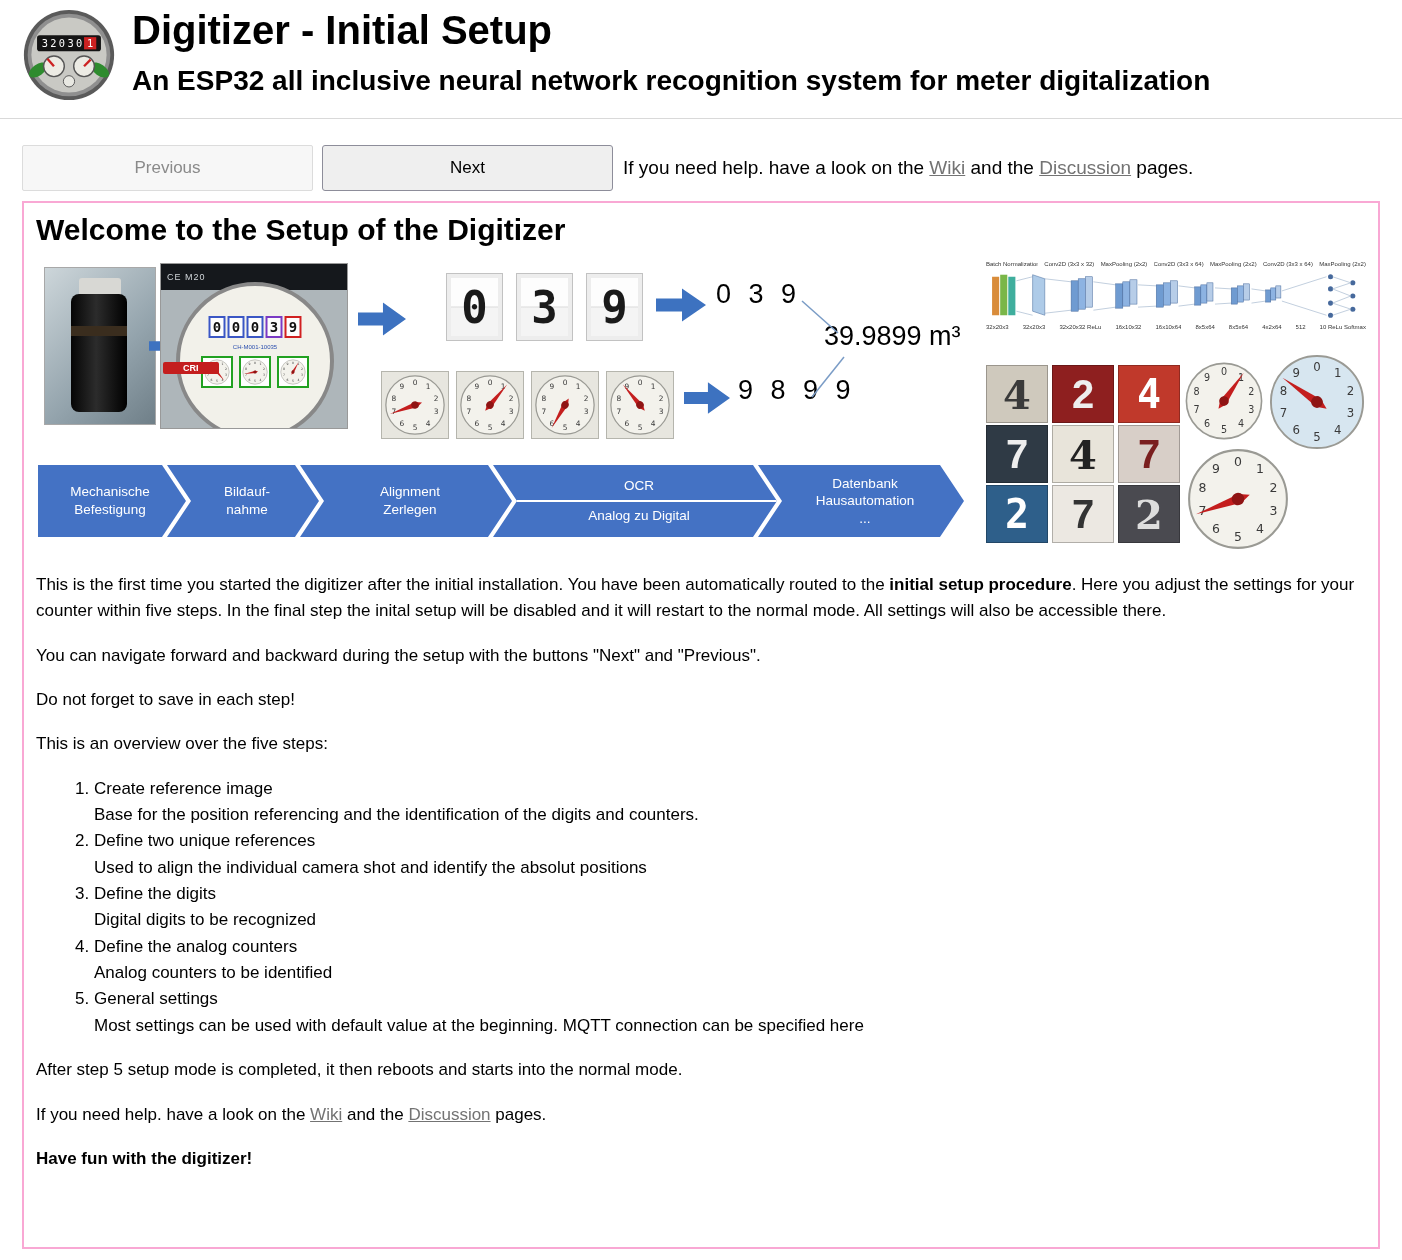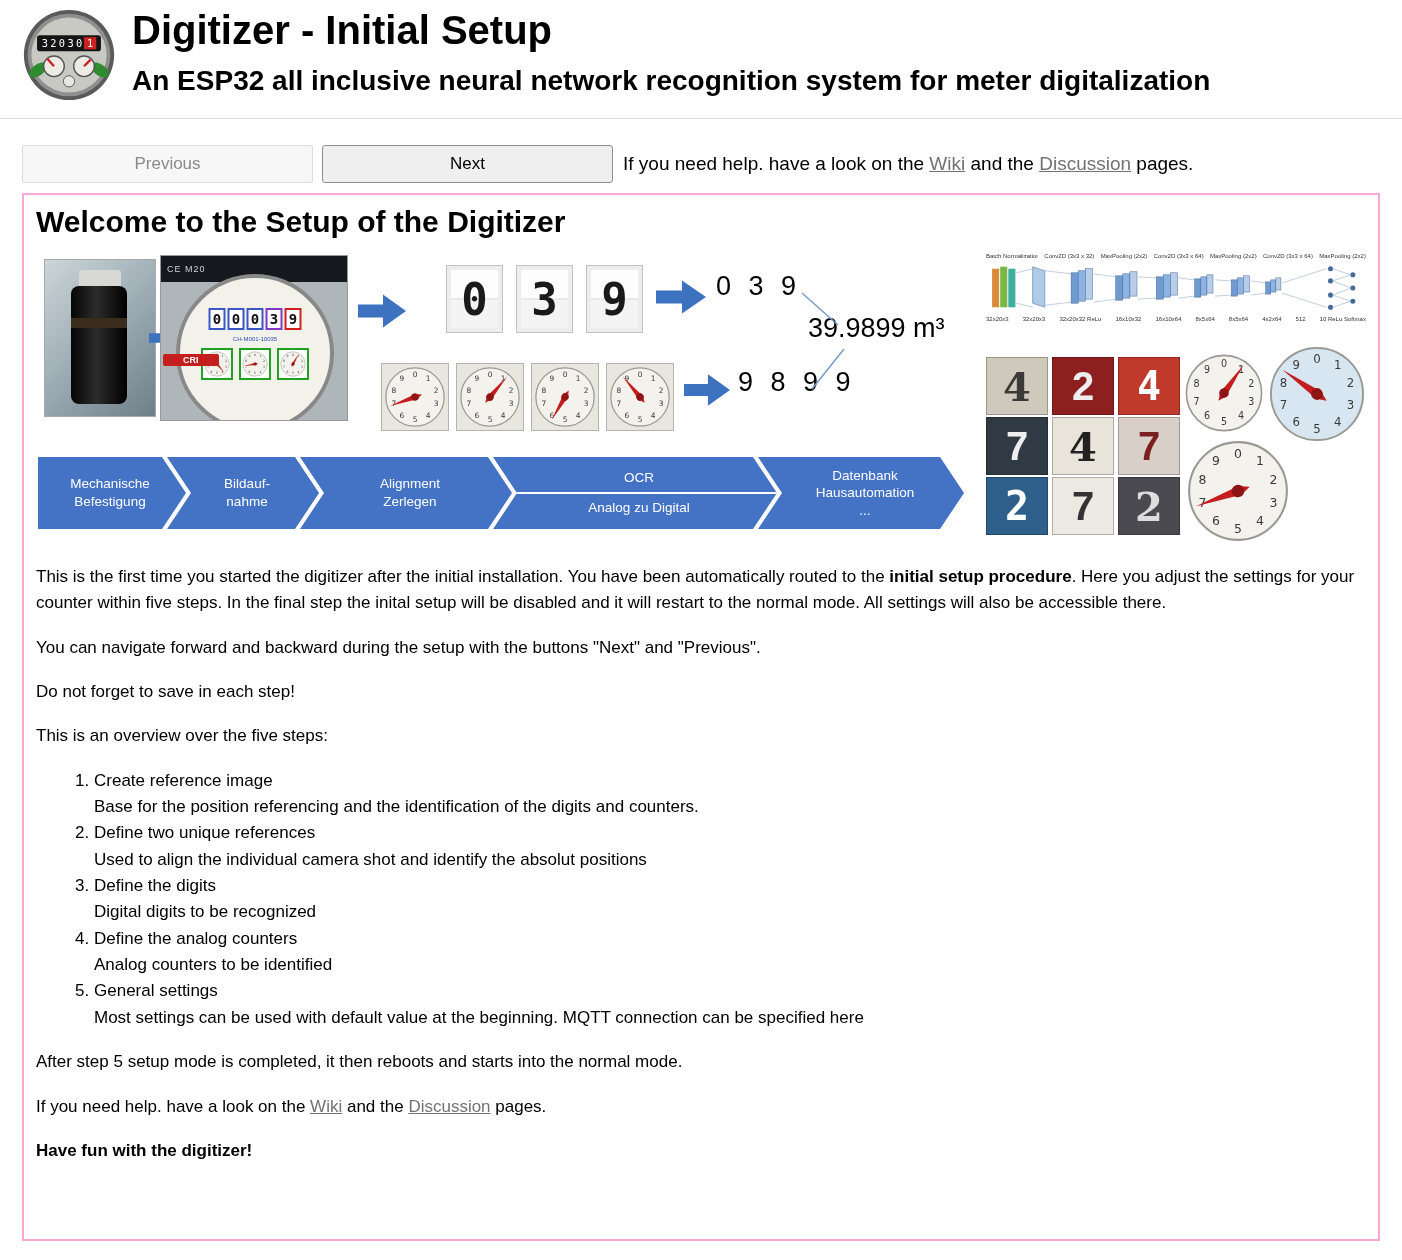--- a/index.html
+++ b/index.html
@@ -9,21 +9,21 @@
 
   
   header { display:flex; gap:16px; align-items:flex-start; }
   .logo { width:94px; height:94px; flex:none; }
   .titles h1 { font-size:40px; font-weight:bold; letter-spacing:0; margin-top:0; }
   .titles h2 { font-size:28px; font-weight:bold; margin-top:12px; }
   hr.sep { border:none; border-top:1px solid #d9d9d9; margin:16px -22px 0 -22px; }
 
   
   .nav-row { display:flex; align-items:center; margin-top:26px; }
-  .nav-row button { font-family:inherit; font-size:17px; height:38px; width:291px; cursor:pointer; }
+  .nav-row button { font-family:inherit; font-size:17px; height:46px; width:291px; cursor:pointer; }
   .btn-prev { background:#f7f7f7; border:1px solid #dcdcdc; color:#8a8a8a; border-radius:2px; }
   .btn-next { background:#efefef; border:1px solid #8d8d9a; color:#000; border-radius:3px; margin-left:9px; }
   .help { font-size:19px; margin-left:10px; }
   a { color:#737373; }
 
   
   .box { border:2px solid #f9a8d4; margin-top:10px; padding:8px 12px 10px 12px; min-height:1048px; }
   .box > h1 { font-size:30px; font-weight:bold; margin:2px 0 12px 0; }
   .box p { font-size:17px; line-height:1.55; margin:18px 0; }
   .box ol { font-size:17px; line-height:1.55; margin:18px 0; padding-left:58px; }
@@ -320,21 +320,21 @@
                 <polygon points="50,62 45.5,52 50,7 54.5,52" fill="#c41e1e"></polygon>
                 <circle cx="50" cy="50" r="6" fill="#8f1414"></circle>
               </g>
             </svg>
           </span>
         </div>
 
       <div class="arrow" style="left:648px; top:122px; width:46px; height:34px;"></div>
       <div class="reading" style="left:702px; top:116px;">9 8 9 9</div>
 
-      <div class="total" style="left:772px; top:62px;">39.9899 m³</div>
+      <div class="total" style="left:788px; top:62px;">39.9899 m³</div>
 
       <svg class="lines">
         <line x1="766" y1="42" x2="802" y2="74" stroke="#7a9cc6" stroke-width="1.5"></line>
         <line x1="776" y1="138" x2="808" y2="98" stroke="#7a9cc6" stroke-width="1.5"></line>
       </svg>
 
       <div class="nn">
         <div class="lbl">
             <span>Batch Normalization</span>
             <span>Conv2D (3x3 x 32)</span>

